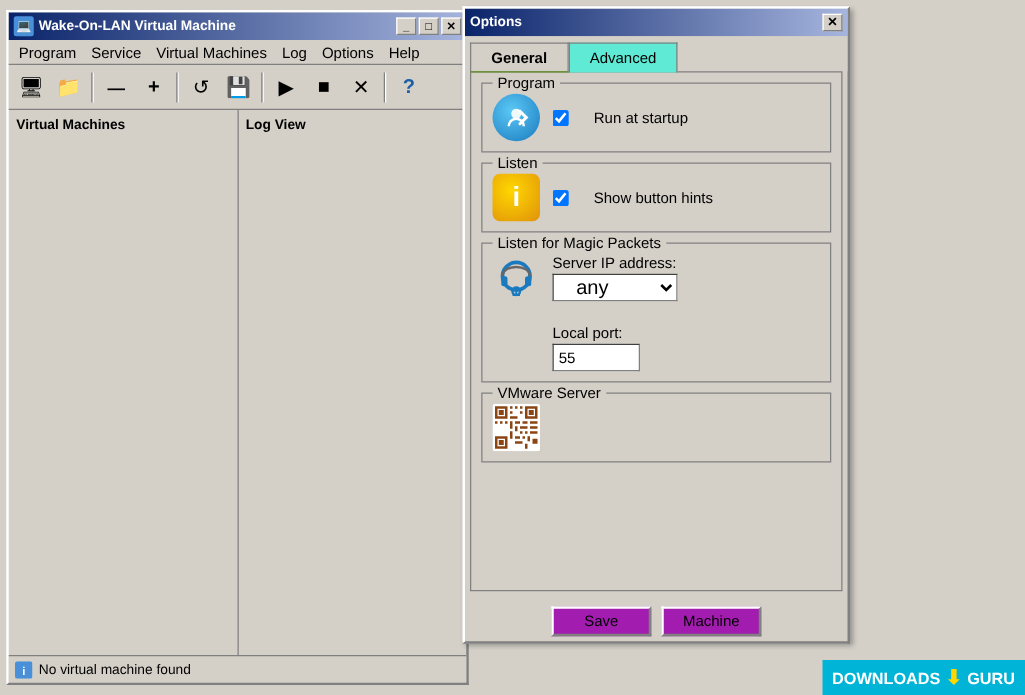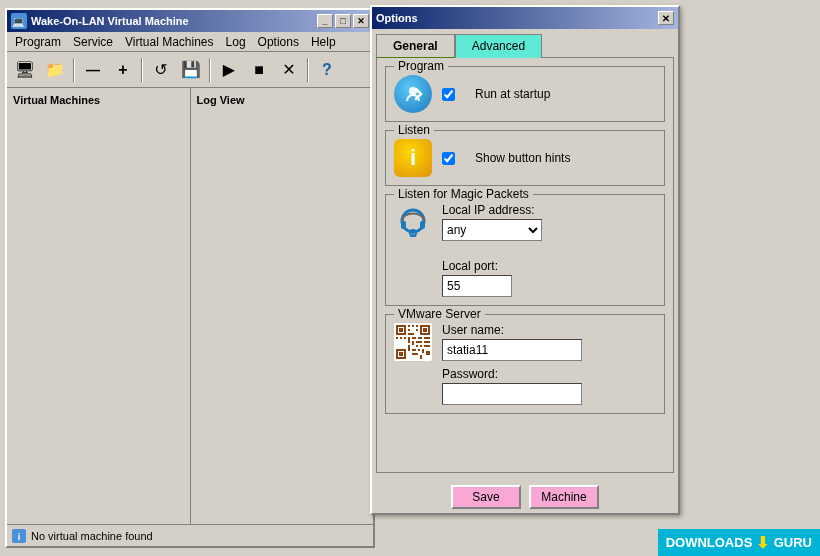--- a/index.html
+++ b/index.html
@@ -342,22 +342,22 @@
     .form-label {
       font-size: 12px;
     }
 
     select {
       height: 22px;
       background: white;
       border: 1px solid #808080;
       border-top-color: #404040;
       border-left-color: #404040;
-      font-size: 12px;
-      padding: 1px 0;
+      font-size: 16px;
+      padding: 1px 14px;
       width: 100%;
     }
 
     input[type="text"], input[type="password"] {
       height: 22px;
       background: white;
       border: 1px solid #808080;
       border-top-color: #404040;
       border-left-color: #404040;
       font-size: 12px;
@@ -367,23 +367,23 @@
 
     
     .dialog-buttons {
       display: flex;
       justify-content: center;
       gap: 8px;
       padding: 8px;
     }
 
     .dialog-btn {
-      width: 70px;
+      width: 80px;
       height: 24px;
-      background: #f9a8d4;
+      background: #a21caf;
       border: 2px solid;
       border-color: #fff #808080 #808080 #fff;
       font-size: 12px;
       cursor: pointer;
       display: flex;
       align-items: center;
       justify-content: center;
     }
 
     
@@ -550,21 +550,21 @@
             <circle cx="19" cy="18" r="11" fill="none" stroke="#1a7abf" stroke-width="3"></circle>
             <rect x="7" y="18" width="5" height="8" rx="2" fill="#1a7abf"></rect>
             <rect x="26" y="18" width="5" height="8" rx="2" fill="#1a7abf"></rect>
             <path d="M8 18 C8 8 30 8 30 18" fill="none" stroke="#666" stroke-width="2"></path>
             <circle cx="19" cy="30" r="3" fill="none" stroke="#1a7abf" stroke-width="2"></circle>
             <line x1="19" y1="27" x2="19" y2="33" stroke="#1a7abf" stroke-width="1.5"></line>
             <line x1="16" y1="33" x2="22" y2="33" stroke="#1a7abf" stroke-width="1.5"></line>
           </svg>
         </div>
         <div class="form-group">
-          <span class="form-label">Local IP address:</span>
+          <span class="form-label">Server IP address:</span>
           <select style="width:100px;">
             <option>any</option>
             <option>localhost</option>
           </select>
           <span class="form-label" style="margin-top:16px;">Local port:</span>
           <input type="text" value="55" style="width: 70px;">
         </div>
       </div>
     </div>
 
@@ -605,26 +605,20 @@
             <rect x="26" y="22" width="2" height="2" fill="#8B4513"></rect>
             <rect x="30" y="22" width="6" height="2" fill="#8B4513"></rect>
             <rect x="18" y="26" width="4" height="2" fill="#8B4513"></rect>
             <rect x="24" y="26" width="2" height="2" fill="#8B4513"></rect>
             <rect x="28" y="26" width="2" height="4" fill="#8B4513"></rect>
             <rect x="32" y="28" width="4" height="4" fill="#8B4513"></rect>
             <rect x="18" y="30" width="6" height="2" fill="#8B4513"></rect>
             <rect x="26" y="32" width="2" height="4" fill="#8B4513"></rect>
           </svg>
         </div>
-        <div class="form-group">
-          <span class="form-label">User name:</span>
-          <input type="text" value="statia11" style="width: 140px;">
-          <span class="form-label" style="margin-top:4px;">Password:</span>
-          <input type="password" value="" style="width: 140px;">
-        </div>
       </div>
     </div>
 
   </div>
 
   <div class="dialog-buttons">
     <button class="dialog-btn">Save</button>
     <button class="dialog-btn">Machine</button>
   </div>
 </div>

